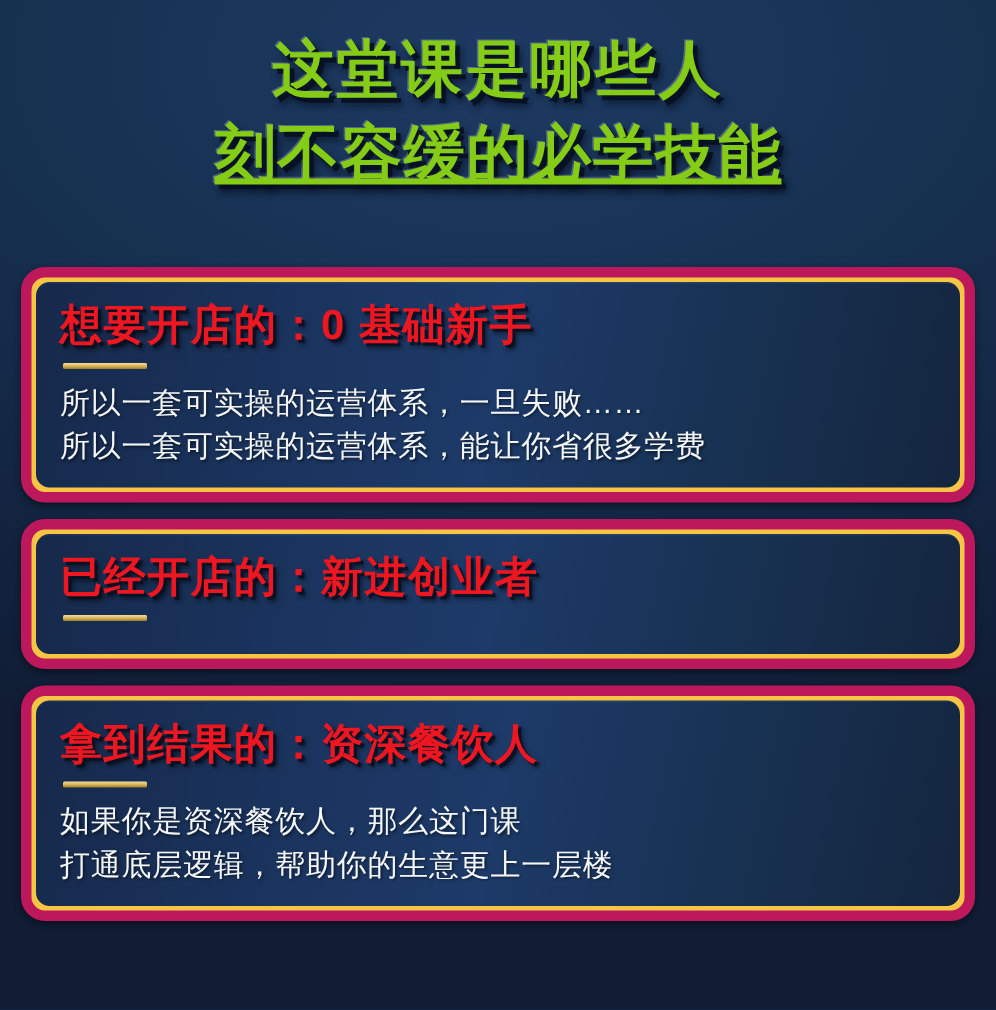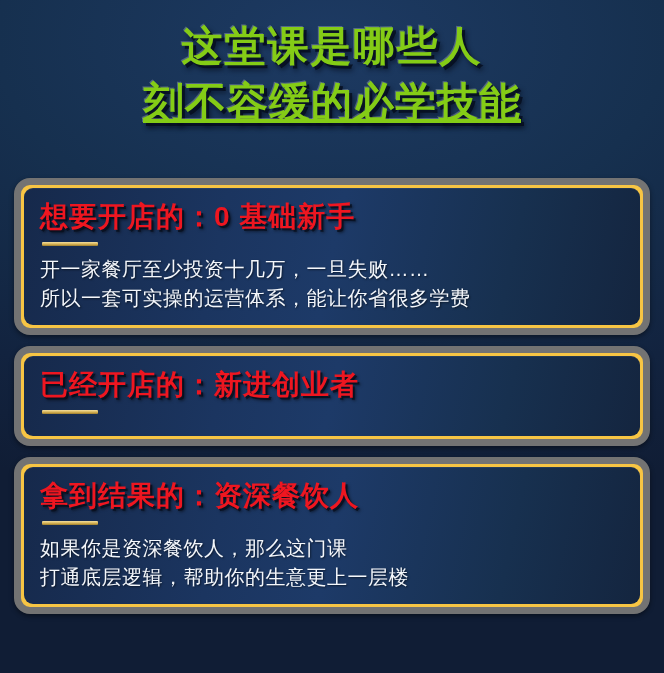--- a/index.html
+++ b/index.html
@@ -50,21 +50,21 @@
   
   .cards {
     position: absolute;
     left: 14px;
     right: 14px;
     top: 178px;
     z-index: 2;
   }
 
   .card {
-    border: 7px solid #737373;
+    border: 7px solid #be185d;
     border-radius: 16px;
     padding: 3px;
     margin-bottom: 11px;
     background: #F7C544;
     box-shadow: 0 2px 5px rgba(0,0,0,0.45);
   }
   .card:last-child { margin-bottom: 0; }
 
   .card-inner {
     border-radius: 9px;
@@ -123,21 +123,21 @@
   <span class="header-line l2">刻不容缓的必学技能</span>
 </div>
 
 <div class="cards">
 
   <div class="card card-1">
     <div class="card-inner">
       <div class="card-title">想要开店的：0 基础新手</div>
       <div class="divider"></div>
       <div class="card-body">
-        <p>开一家餐厅至少投资十几万，一旦失败……</p>
+        <p>所以一套可实操的运营体系，一旦失败……</p>
         <p>所以一套可实操的运营体系，能让你省很多学费</p>
       </div>
     </div>
   </div>
 
   <div class="card card-2">
     <div class="card-inner">
       <div class="card-title">已经开店的：新进创业者</div>
       <div class="divider"></div>
     </div>

